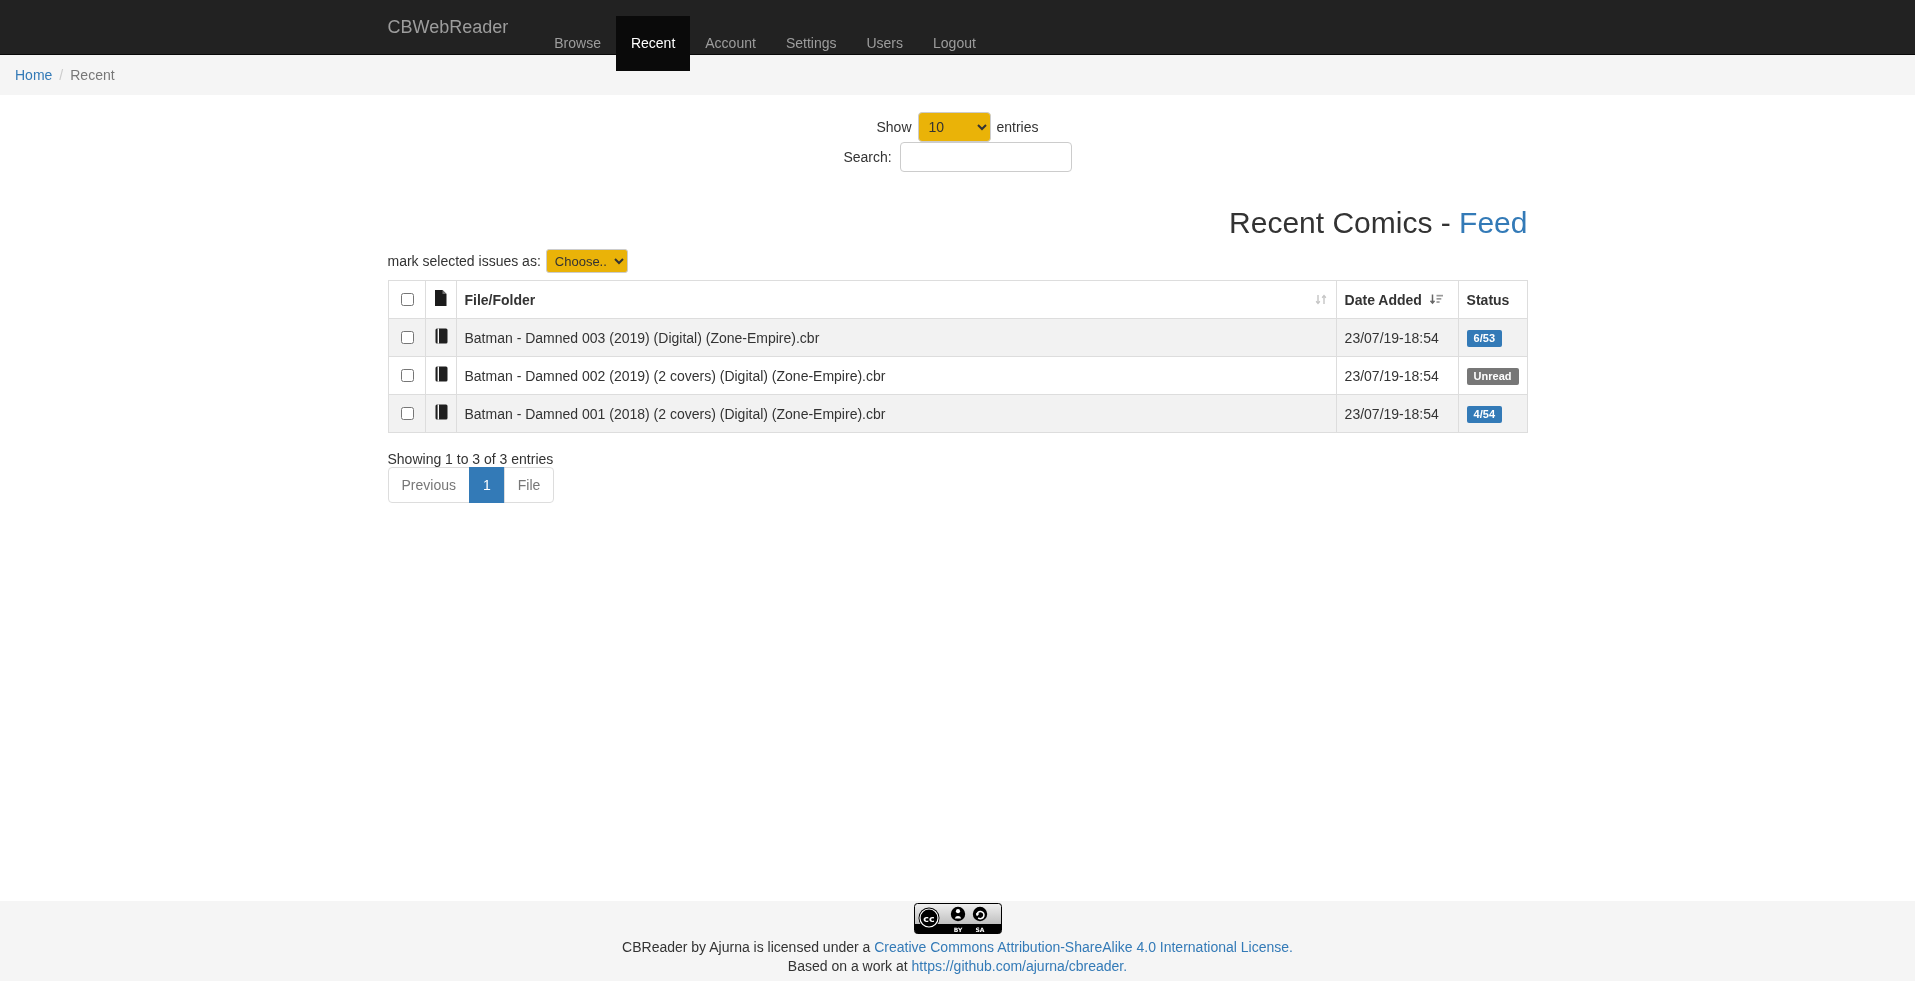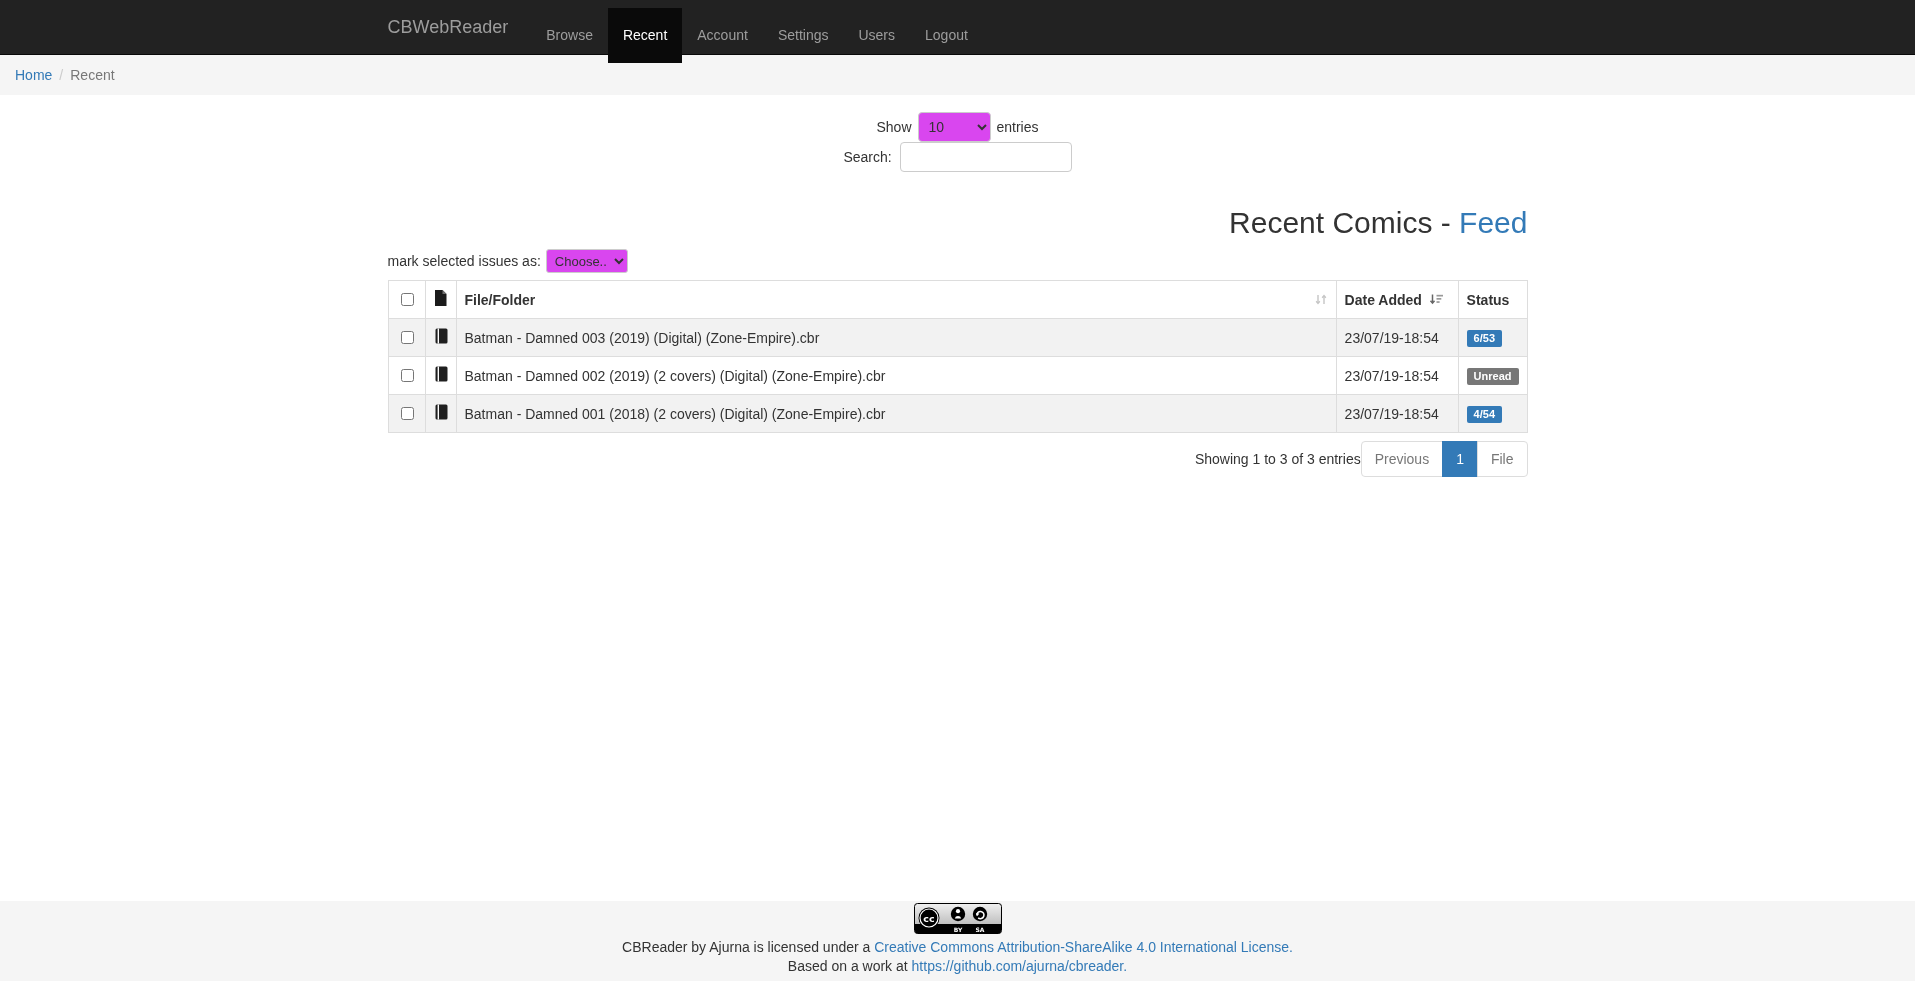--- a/index.html
+++ b/index.html
@@ -3,38 +3,38 @@
 <meta charset="utf-8">
 <style>
   * { box-sizing: border-box; }
   html, body { margin:0; padding:0; background:#fff; font-family:"Liberation Sans","DejaVu Sans",sans-serif; font-size:14px; color:#333; }
   a { text-decoration:none; cursor:pointer; }
 
   
   .navbar { height:55px; background:#222; border-bottom:1px solid #090909; }
   .nav-inner { width:1170px; margin:0 auto; padding:0 15px; height:100%; display:flex; align-items:stretch; }
   .brand { color:#9d9d9d; font-size:18px; line-height:55px; padding-right:15px; }
-  ul.nav { list-style:none; margin:8px; padding:0; display:flex; }
+  ul.nav { list-style:none; margin:16px; padding:0; display:flex; }
   ul.nav li a { display:block; padding:0 15px; line-height:55px; color:#9d9d9d; font-size:14px; }
   ul.nav li.active a { background:#0a0a0a; color:#fff; }
 
   
   .breadcrumb { background:#f5f5f5; padding:10px 15px; line-height:20px; margin-bottom:17px; }
   .breadcrumb a { color:#337ab7; }
   .breadcrumb .sep { color:#ccc; padding:0 7px; }
   .breadcrumb .current { color:#777; }
 
   .container { width:1170px; margin:0 auto; padding:0 15px; }
 
   
   .controls-row { display:flex; justify-content:space-between; align-items:center; margin-top:17px;flex-direction:column; }
   .length, .filter { display:flex; align-items:center; }
   .length span { margin:0 6px 0 0; }
   .length .after { margin:0 0 0 6px; }
-  select { font-size:14px; color:#333; border:1px solid #ccc; border-radius:4px; background:#d946ef; height:30px; padding:2px 6px; }
+  select { font-size:14px; color:#333; border:1px solid #ccc; border-radius:4px; background:#eab308; height:30px; padding:2px 6px; }
   #len-select { width:73px; }
   .filter label { margin-right:8px; }
   .filter input { width:172px; height:30px; border:1px solid #ccc; border-radius:4px; padding:4px 8px; font-size:14px; }
 
   
   h2 { font-size:30px; font-weight:400; margin:34px 0 10px 0; color:#333; line-height:33px;text-align:right; }
   h2 a.feed { color:#337ab7; }
 
   .mark-row { display:flex; align-items:center; margin:0 0 7px 0; }
   #mark-select { height:24px; font-size:13px; border-radius:3px; margin-left:5px; padding:0 4px; width:82px; }
@@ -51,21 +51,21 @@
   .th-flex { display:flex; align-items:center; justify-content:space-between; }
   .th-date { display:flex; align-items:center; gap:6px; }
   .icon svg { display:block; }
   .col-icon .icon { display:inline-block; }
 
   .status-badge { display:inline-block; color:#fff; font-size:11px; font-weight:bold; line-height:1; padding:3px 7px; border-radius:2px; }
   .status-badge.blue { background:#337ab7; }
   .status-badge.gray { background:#777; }
 
   
-  .bottom-row { display:flex; justify-content:flex-end; align-items:flex-start; margin-top:8px; }
+  .bottom-row { display:flex; justify-content:space-between; align-items:flex-start; margin-top:8px;flex-direction:column; }
   .info { padding-top:10px; color:#333; }
   ul.pagination { list-style:none; margin:0; padding:0; display:flex; }
   ul.pagination li a { display:block; padding:7px 13px; border:1px solid #ddd; background:#fff; color:#777; margin-left:-1px; line-height:20px; }
   ul.pagination li:first-child a { border-top-left-radius:4px; border-bottom-left-radius:4px; margin-left:0; }
   ul.pagination li:last-child a { border-top-right-radius:4px; border-bottom-right-radius:4px; }
   ul.pagination li.active a { background:#337ab7; border-color:#337ab7; color:#fff; }
 
   
   footer { position:fixed; left:0; right:0; bottom:0; height:80px; background:#f5f5f5; text-align:center; }
   footer .cc-badge { display:inline-block; margin-top:2px; line-height:0; }

